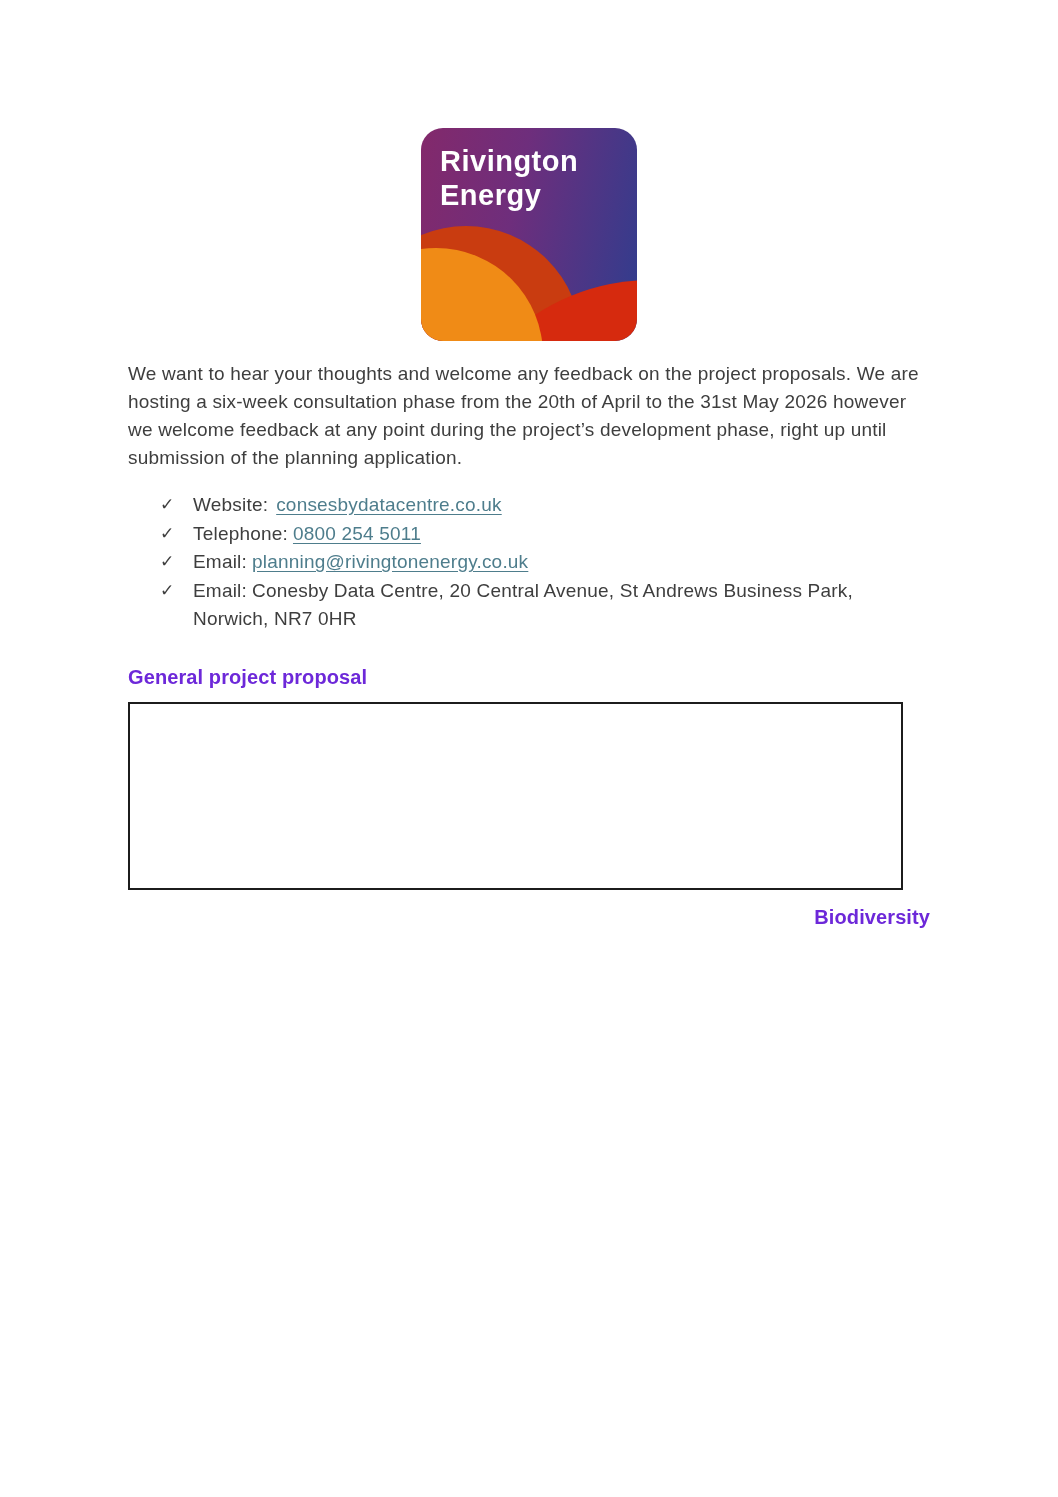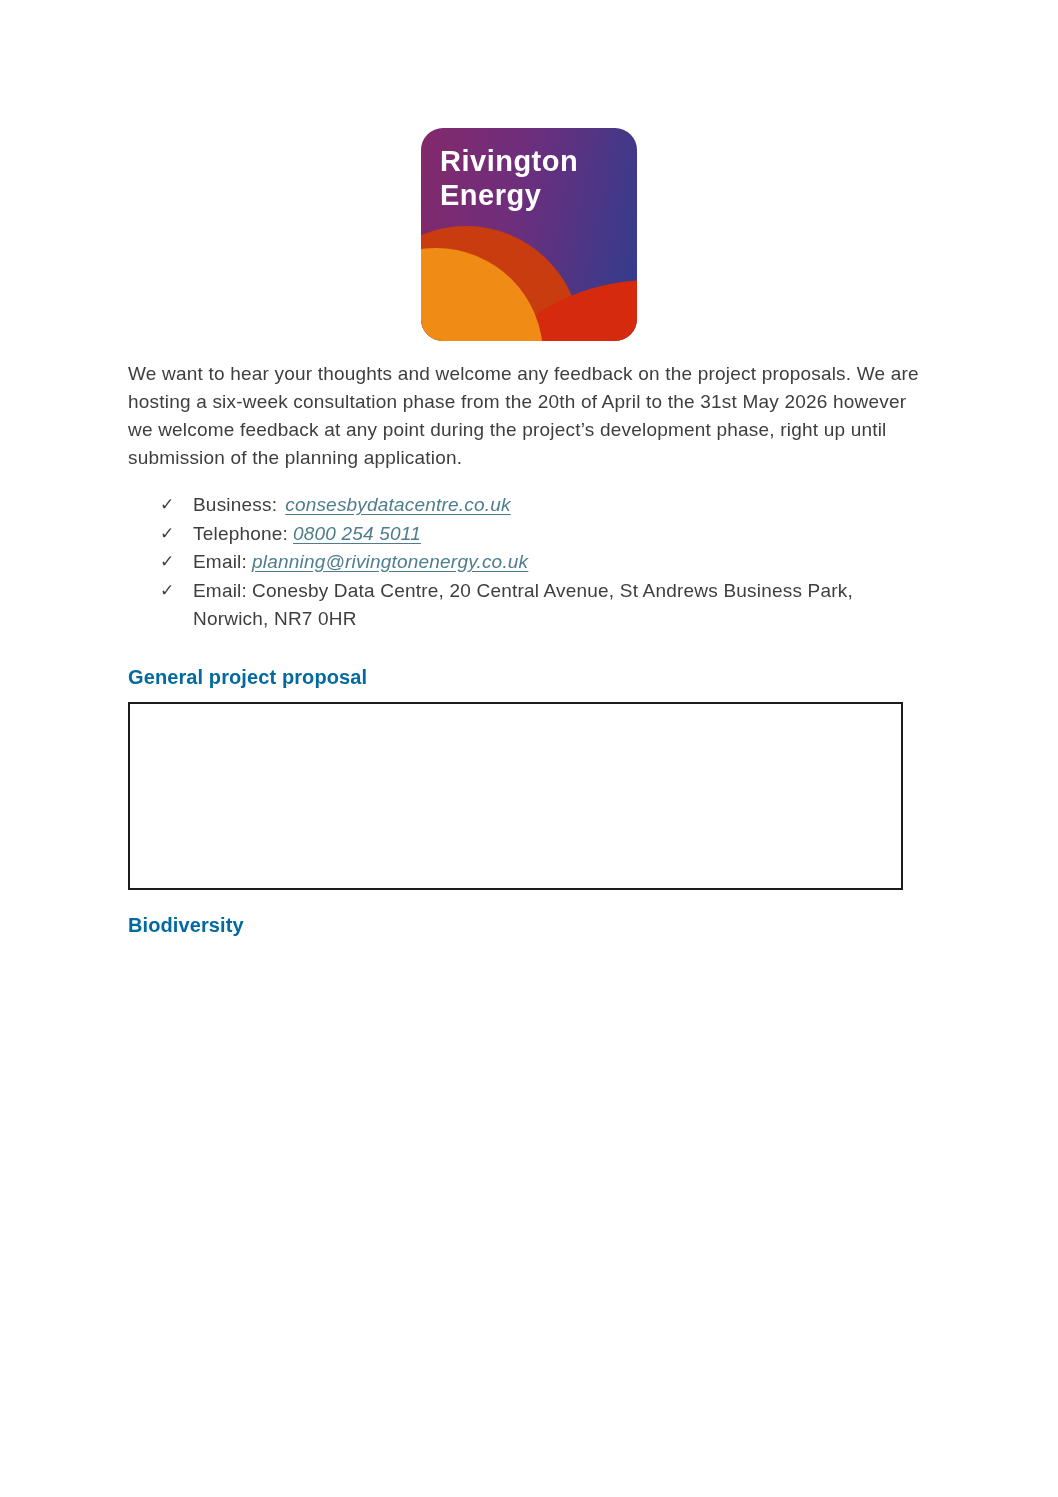--- a/index.html
+++ b/index.html
@@ -94,40 +94,39 @@
     font-size: 17px;
   }
   .li-text { flex: 1 1 auto; }
   .li-label { margin-right: 8px; color: #3e3e3e; }
   .contact-item.wide-gap .li-label { margin-right: 5px; }
   a.link {
     color: #4e7d8c;
     text-decoration: underline;
     text-underline-offset: 3px;
     cursor: pointer;
-    font-style: italic;
   }
   
   .section-heading {
     font-size: 20px;
     font-weight: bold;
-    color: #0369a1;
+    color: #6d28d9;
     letter-spacing: 0.1px;
   }
   .heading-general { margin-top: 32px; }
   .question { margin-top: 19px; }
   .feedback-box {
     box-sizing: border-box;
     margin-top: 13px;
     width: 775px;
     height: 188px;
     border: 2px solid #1c1c1c;
     background: #ffffff;
   }
-  .heading-bio { margin-top: 24px; }
+  .heading-bio { margin-top: 16px; text-align: right; }
   .bio-text { margin-top: 6px; }
 </style>
 </head>
 <body>
 
 <div class="page">
 
   <div class="logo-wrap">
     <div class="logo">
       <div class="circle circle-red-dark"></div>
@@ -144,21 +143,21 @@
 
 
     <p class="para para-1">We want to hear your thoughts and welcome any feedback on the project proposals. We are hosting a six-week consultation phase from the 20th of April to the 31st May 2026 however we welcome feedback at any point during the project’s development phase, right up until submission of the planning application.</p>
 
 
     <div class="contact-list">
 
       <div class="contact-item">
         <span class="check">✓</span>
         <span class="li-text">
-          <span class="li-label">Business:</span><a class="link">consesbydatacentre.co.uk</a>
+          <span class="li-label">Website:</span><a class="link">consesbydatacentre.co.uk</a>
         </span>
       </div>
 
       <div class="contact-item wide-gap">
         <span class="check">✓</span>
         <span class="li-text">
           <span class="li-label">Telephone:</span><a class="link">0800 254 5011</a>
         </span>
       </div>
 

